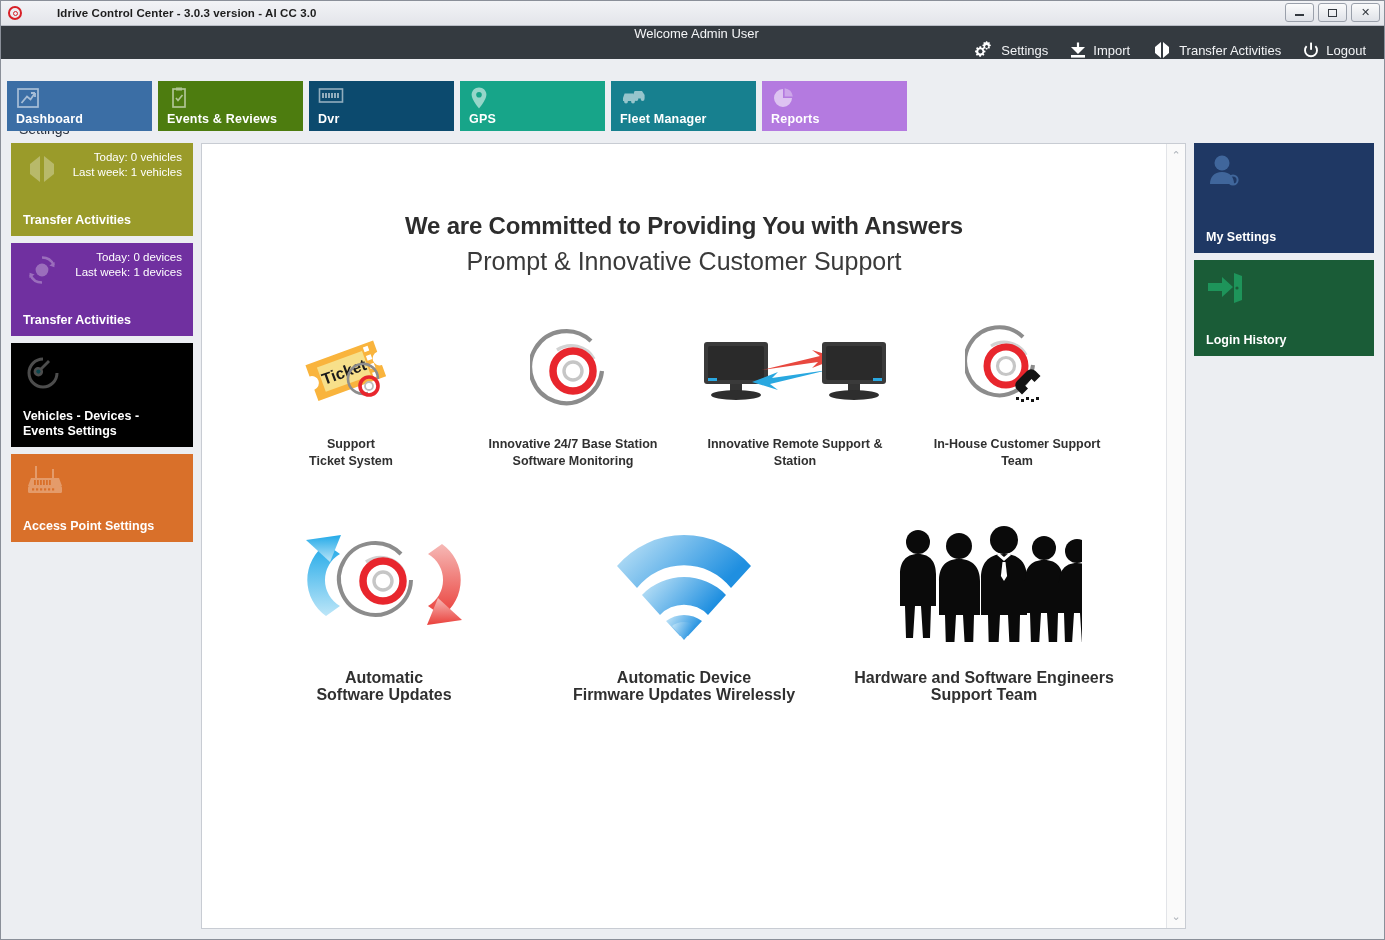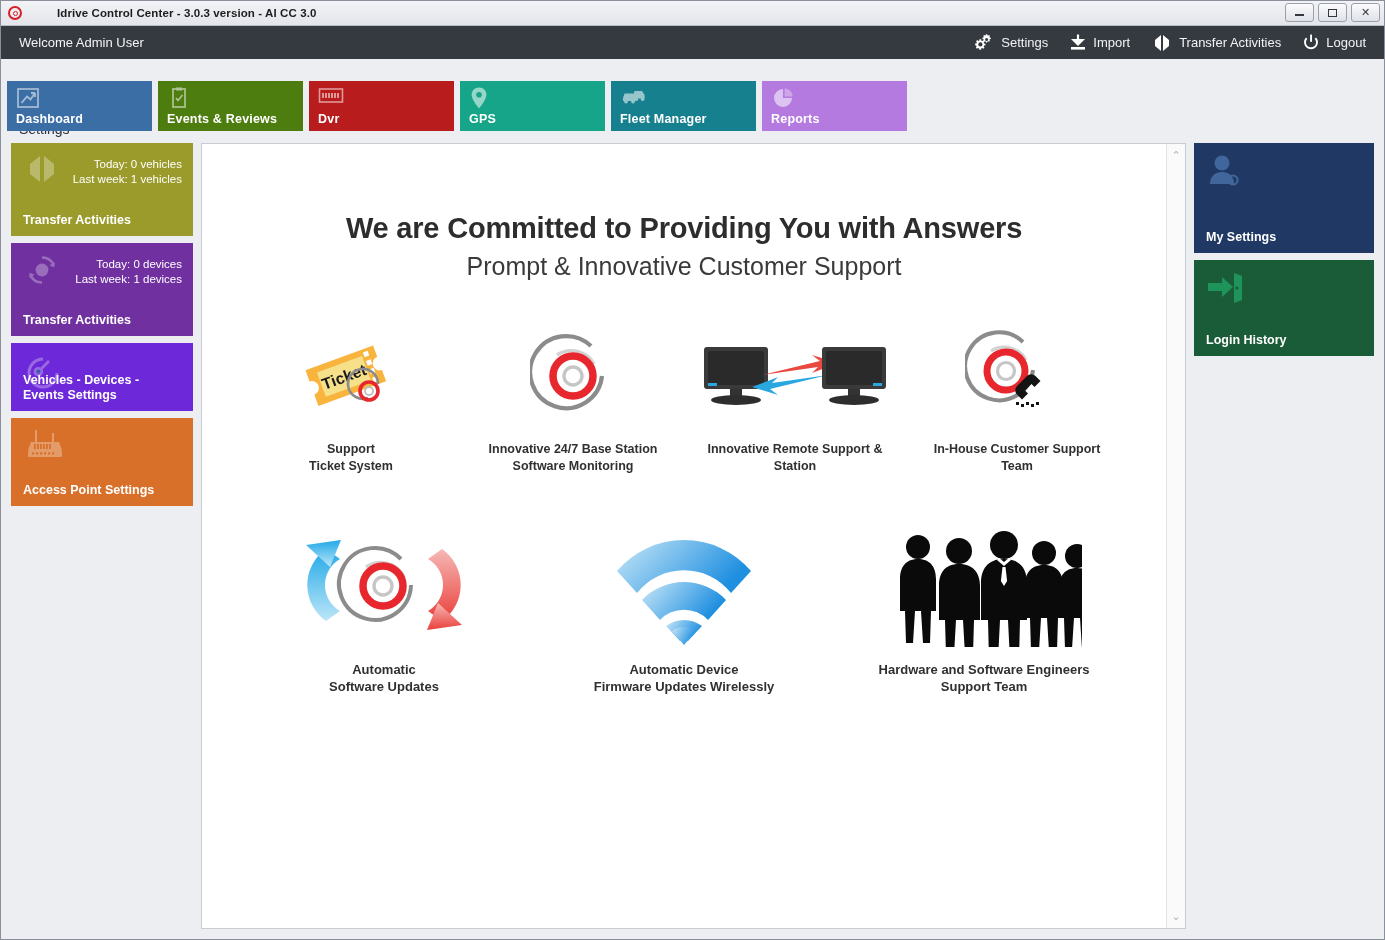--- a/index.html
+++ b/index.html
@@ -49,20 +49,21 @@
   .wbtn .mn { width: 9px; height: 2px; background: #33383f; margin-top: 5px; }
   .wbtn .mx { width: 9px; height: 8px; border: 1.5px solid #33383f; }
 
   
   .header {
     height: 33px; min-height: 33px;
     background: #343a40;
     display: flex; align-items: center;
     padding: 0 10px 0 18px;
     color: #fff;
+    flex-direction: column;
   }
   .welcome { font-size: 13px; color: #f4f5f7; }
   .header-menu { margin-left: auto; display: flex; align-items: center; gap: 22px; padding-right: 8px; }
   .hitem { display: flex; align-items: center; gap: 7px; font-size: 13px; color: #f2f3f5; cursor: pointer; }
   .hicon { display: flex; align-items: center; justify-content: center; }
 
   
   .tabs { display: flex; gap: 6px; padding: 6px 0 0 6px; height: 56px; }
   .tab {
     width: 145px; height: 50px;
@@ -81,52 +82,52 @@
 
   
   .body { flex: 1; display: flex; padding: 0 10px 10px 10px; gap: 8px; overflow: hidden; }
 
   .side { width: 182px; display: flex; flex-direction: column; gap: 7px; }
   .side.right { width: 180px; }
 
   .card { position: relative; color: #fff; overflow: hidden; cursor: pointer; }
   .card .c-icon { position: absolute; left: 12px; top: 10px; opacity: .55; }
   .card .c-stats {
-    position: absolute; right: 11px; top: 14px;
+    position: absolute; right: 11px; top: 7px;
     text-align: right; font-size: 11.5px; line-height: 15px; color: #fff;
   }
   .card .c-title {
     position: absolute; left: 12px; bottom: 8px; right: 10px;
     font-size: 12.5px; font-weight: bold; line-height: 15px;
   }
 
   
   .main {
     flex: 1; background: #fff; border: 1px solid #c8ccd3;
     position: relative; display: flex; overflow: hidden;
   }
   .canvas { flex: 1; position: relative; }
   .headline { text-align: center; padding-top: 68px; }
-  .headline h1 { font-size: 29px; font-weight: bold; color: #2d2d2d; letter-spacing: -.2px; }
+  .headline h1 { font-size: 24px; font-weight: bold; color: #2d2d2d; letter-spacing: -.2px; }
   .headline h2 { font-size: 25px; font-weight: normal; color: #3a3a3a; margin-top: 7px; }
 
   .grid-row { display: flex; justify-content: center; }
   .grid-row.r1 { margin-top: 42px; gap: 0; }
   .cell { width: 222px; display: flex; flex-direction: column; align-items: center; }
   .cell .art { height: 106px; display: flex; align-items: center; justify-content: center; }
   .cell .cap {
     margin-top: 12px; text-align: center;
     font-size: 12.5px; font-weight: bold; color: #303030; line-height: 17px;
   }
   .grid-row.r2 { margin-top: 48px; }
   .cell2 { width: 300px; display: flex; flex-direction: column; align-items: center; }
   .cell2 .art { height: 124px; display: flex; align-items: flex-end; justify-content: center; }
   .cell2 .cap {
-    margin-top: 14px; text-align: center;
-    font-size: 13px; font-weight: bold; color: #303030; line-height: 17px;
+    margin-top: 27px; text-align: center;
+    font-size: 16px; font-weight: bold; color: #303030; line-height: 17px;
   }
 
   
   .vscroll {
     width: 19px; background: #fafafa; border-left: 1px solid #e2e4e8;
     display: flex; flex-direction: column; align-items: center;
     justify-content: space-between; padding: 6px 0; cursor: pointer;
   }
   .vscroll .arrow { color: #aeb3ba; font-size: 11px; line-height: 1; }
 </style>
@@ -219,21 +220,21 @@
       <span class="tab-icon">
         <svg width="24" height="24" viewBox="0 0 24 24">
           <rect x="6" y="3" width="12" height="18" fill="none" stroke="#fff" stroke-width="1.7"></rect>
           <rect x="9" y="1.5" width="6" height="3" fill="#fff"></rect>
           <path d="M9 12 L11 14.5 L15.5 9" stroke="#fff" stroke-width="1.7" fill="none"></path>
         </svg>
       </span>
       <span class="tab-label">Events &amp; Reviews</span>
     </div>
 
-    <div class="tab" style="background:#b91c1c">
+    <div class="tab" style="background:#0c4a6e">
       <span class="tab-icon">
         <svg width="26" height="20" viewBox="0 0 26 20">
           <rect x="1.5" y="3" width="23" height="13" fill="none" stroke="#fff" stroke-width="1.6"></rect>
           <g fill="#fff">
             <rect x="4" y="7" width="2" height="5"></rect>
               <rect x="7" y="7" width="2" height="5"></rect>
             <rect x="10" y="7" width="2" height="5"></rect>
               <rect x="13" y="7" width="2" height="5"></rect>
             <rect x="16" y="7" width="2" height="5"></rect>
               <rect x="19" y="7" width="2" height="5"></rect>
@@ -313,21 +314,21 @@
             </g>
           </svg>
         </span>
         <div class="c-stats">
           <div>Today: 0 devices</div>
           <div>Last week: 1 devices</div>
         </div>
         <div class="c-title">Transfer Activities</div>
       </div>
 
-      <div class="card" style="background:#6d28d9;height:68px">
+      <div class="card" style="background:#000000;height:104px">
         <span class="c-icon">
           <svg width="40" height="38" viewBox="0 0 40 38">
             <g opacity=".55" fill="none" stroke="#fff" stroke-width="3">
               <path d="M34 20 A14 14 0 1 1 20 6"></path>
             </g>
             <path d="M25 7 L17.5 14.5 C15.8 13.5 13.4 13.8 12 15.2 C10.1 17.1 10.1 20.1 12 22 C13.9 23.9 16.9 23.9 18.8 22 C20.2 20.6 20.5 18.2 19.5 16.5 L27 9 Z" fill="#fff" opacity=".55"></path>
             <circle cx="15.4" cy="18.6" r="2.1" fill="#17808f"></circle>
           </svg>
         </span>
         <div class="c-title">Vehicles - Devices - Events Settings</div>

